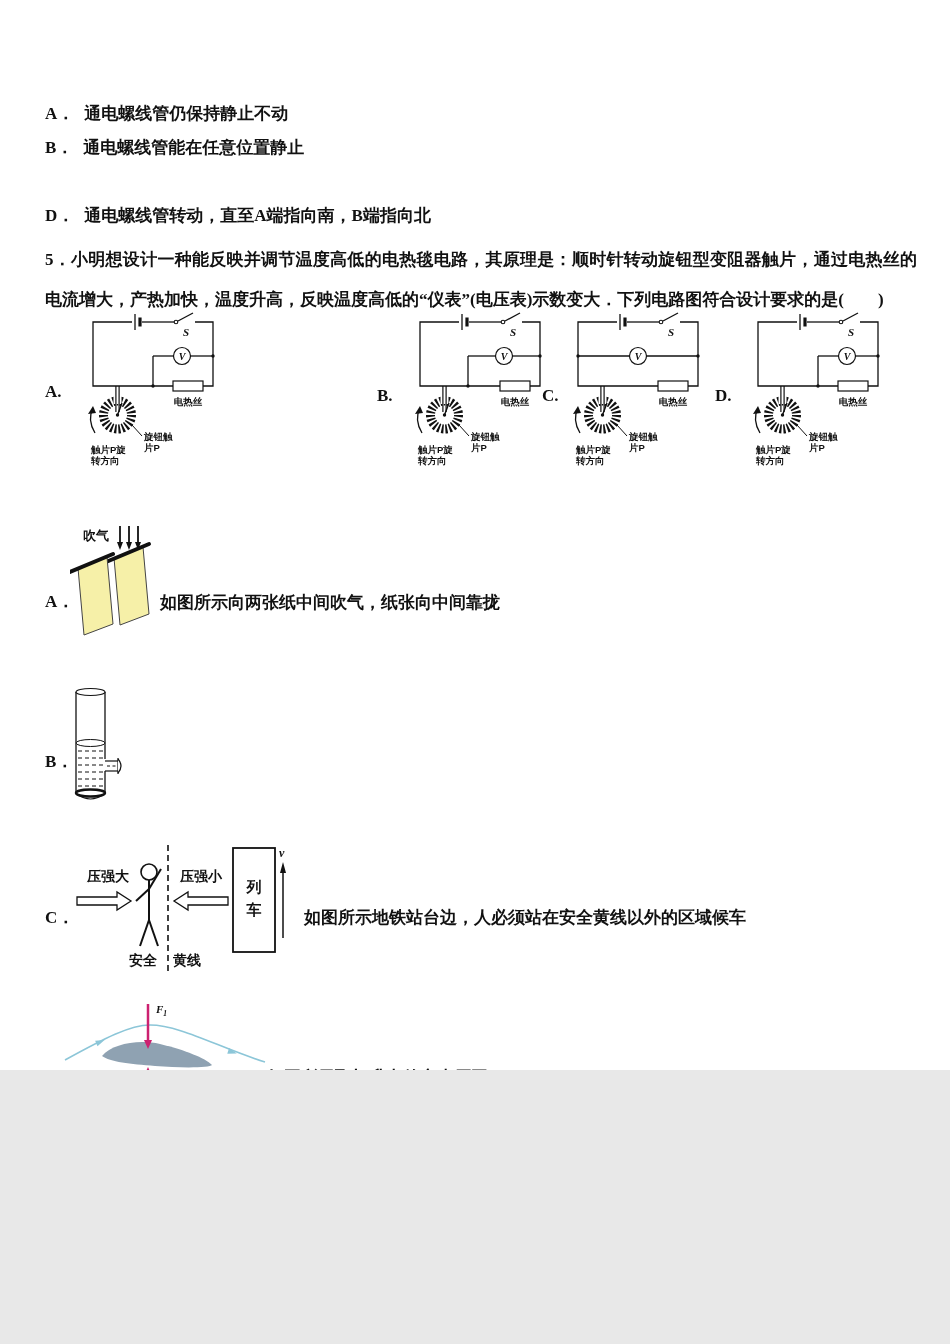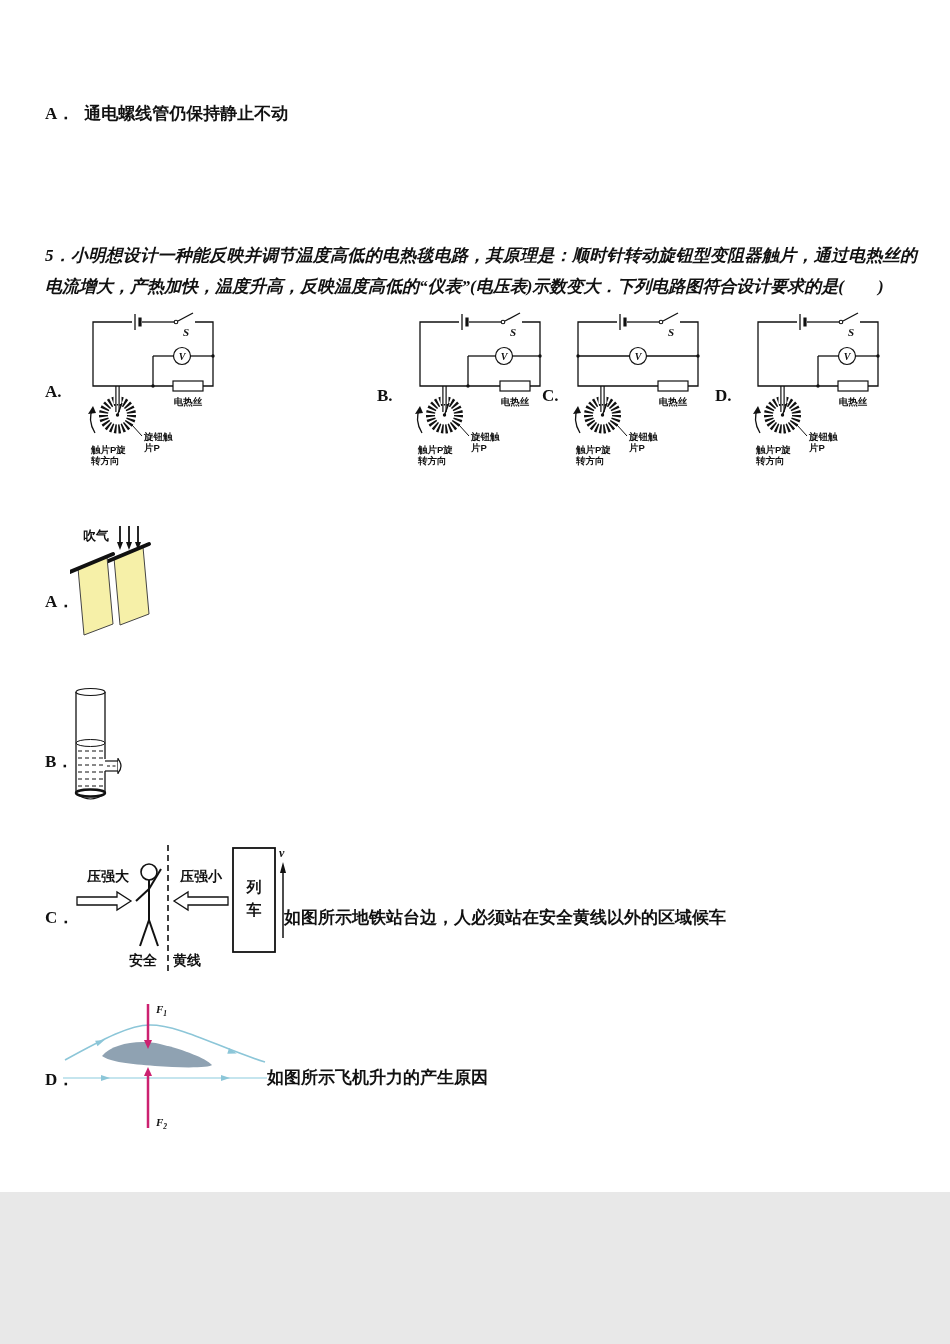--- a/index.html
+++ b/index.html
@@ -1,19 +1,19 @@
 <!DOCTYPE html>
 <html><head>
 <meta charset="utf-8">
 <style>
   html,body{margin:0;padding:0;background:#e8e8e8;}
-  #doc{position:relative;width:950px;height:1192px;background:#ffffff;margin:0 auto;overflow:hidden;
+  #doc{position:relative;width:950px;height:1070px;background:#ffffff;margin:0 auto;overflow:hidden;
        font-family:"Liberation Serif",serif;color:#111;}
   .txt{position:absolute;font-weight:700;font-size:17px;color:#111;white-space:nowrap;}
-  .para{position:absolute;font-weight:700;font-size:17px;color:#111;line-height:31px;text-align:justify;font-style:italic;}
+  .para{position:absolute;font-weight:700;font-size:17px;color:#111;line-height:40px;text-align:justify;}
   .letter{margin-right:10px;}
   .ckt{position:absolute;}
   .fig{position:absolute;}
   .ct{font-family:"Liberation Sans",sans-serif;font-weight:700;fill:#111;}
   .ct.s{font-size:9.5px;}
   .ct.m{font-size:9.5px;text-anchor:middle;}
   .ct.v{font-size:10px;text-anchor:middle;font-style:italic;font-family:"Liberation Serif",serif;}
   .ct.sw{font-size:11px;font-style:italic;font-family:"Liberation Serif",serif;}
   .ct.big{font-size:14px;}
   .ct.train{font-size:15px;text-anchor:middle;}
@@ -21,20 +21,26 @@
   sub{font-size:11px;}
 </style>
 </head>
 <body>
 
 <div id="doc">
 
   <div class="txt" style="left:45px;top:102px">
     <span class="letter">A．</span><span>通电螺线管仍保持静止不动</span>
   </div>
+  <div class="txt" style="left:45px;top:136px">
+    <span class="letter">B．</span><span>通电螺线管能在任意位置静止</span>
+  </div>
+  <div class="txt" style="left:45px;top:204px">
+    <span class="letter">D．</span><span>通电螺线管转动，直至A端指向南，B端指向北</span>
+  </div>
 
   <div class="para" style="left:45px;top:240px;width:872px">
     <span>5．</span><span>小明想设计一种能反映并调节温度高低的电热毯电路，其原理是：顺时针转动旋钮型变阻器触片，通过电热丝的电流增大，产热加快，温度升高，反映温度高低的“仪表”(电压表)示数变大．下列电路图符合设计要求的是(　　)</span>
   </div>
 
   <div class="txt" style="left:45px;top:382px">A.</div>
   <div class="txt" style="left:377px;top:386px">B.</div>
   <div class="txt" style="left:542px;top:386px">C.</div>
   <div class="txt" style="left:715px;top:386px">D.</div>
 
@@ -225,20 +231,21 @@
         <polygon points="65,18 71,18 68,26" fill="#111" stroke="none"></polygon>
     </g>
     <g>
       <polygon points="44,34 73,23 79,90 50,101" fill="#f6f0a8" stroke="#444" stroke-width="1"></polygon>
       <line x1="36" y1="38" x2="79" y2="20" stroke="#111" stroke-width="4" stroke-linecap="round"></line>
       <polygon points="8,44 37,33 43,100 14,111" fill="#f6f0a8" stroke="#444" stroke-width="1"></polygon>
       <line x1="0" y1="48" x2="43" y2="30" stroke="#111" stroke-width="4" stroke-linecap="round"></line>
     </g>
   </svg>
   <div class="txt" style="left:45px;top:590px">A．</div>
+  <div class="txt" style="left:160px;top:591px">如图所示向两张纸中间吹气，纸张向中间靠拢</div>
 
   <svg class="fig" style="left:72px;top:683px" width="52" height="120" viewBox="0 0 52 120">
     <g stroke="#111" fill="none">
       <line x1="4" y1="9" x2="4" y2="110" stroke-width="1.3"></line>
       <line x1="33" y1="9" x2="33" y2="76" stroke-width="1.3"></line>
       <line x1="33" y1="88" x2="33" y2="110" stroke-width="1.3"></line>
       <ellipse cx="18.5" cy="9" rx="14.5" ry="3.5" stroke-width="1.2" fill="#fff"></ellipse>
       <ellipse cx="18.5" cy="60" rx="14.5" ry="3.5" stroke-width="1" fill="#fff"></ellipse>
     </g>
     <g stroke="#111" stroke-width="1" stroke-dasharray="4 3">
@@ -282,21 +289,21 @@
     <text x="189" y="70" class="ct train">车</text>
     <g>
       <line x1="218" y1="93" x2="218" y2="26" stroke="#111" stroke-width="1.5"></line>
       <polygon points="215,28 221,28 218,17" fill="#111"></polygon>
     </g>
     <text x="214" y="12" class="ct it" font-size="12">v</text>
     <text x="64" y="120" class="ct big">安全</text>
     <text x="108" y="120" class="ct big">黄线</text>
   </svg>
   <div class="txt" style="left:45px;top:906px">C．</div>
-  <div class="txt" style="left:284px;top:906px">如图所示地铁站台边，人必须站在安全黄线以外的区域候车</div>
+  <div class="txt" style="left:304px;top:906px">如图所示地铁站台边，人必须站在安全黄线以外的区域候车</div>
 
   <svg class="fig" style="left:60px;top:998px" width="212" height="138" viewBox="0 0 212 138">
     <g>
       <path d="M5,62 C45,40 70,27 90,27 C120,27 160,50 205,64" fill="none" stroke="#8cc6d8" stroke-width="1.6"></path>
       <polygon points="-4,-3 5,0 -4,3" fill="#8cc6d8" transform="translate(40,44) rotate(-23)"></polygon>
       <polygon points="-4,-3 5,0 -4,3" fill="#8cc6d8" transform="translate(172,54) rotate(17)"></polygon>
     </g>
     <path d="M42,58 C52,46 78,41 100,46 C125,52 145,60 152,67 C150,70 120,70 95,68 C70,66 50,64 42,58 Z" fill="#8fa2b2" stroke="none"></path>
     <g>
       <line x1="3" y1="80" x2="207" y2="80" stroke="#b2dce9" stroke-width="1.6"></line>

